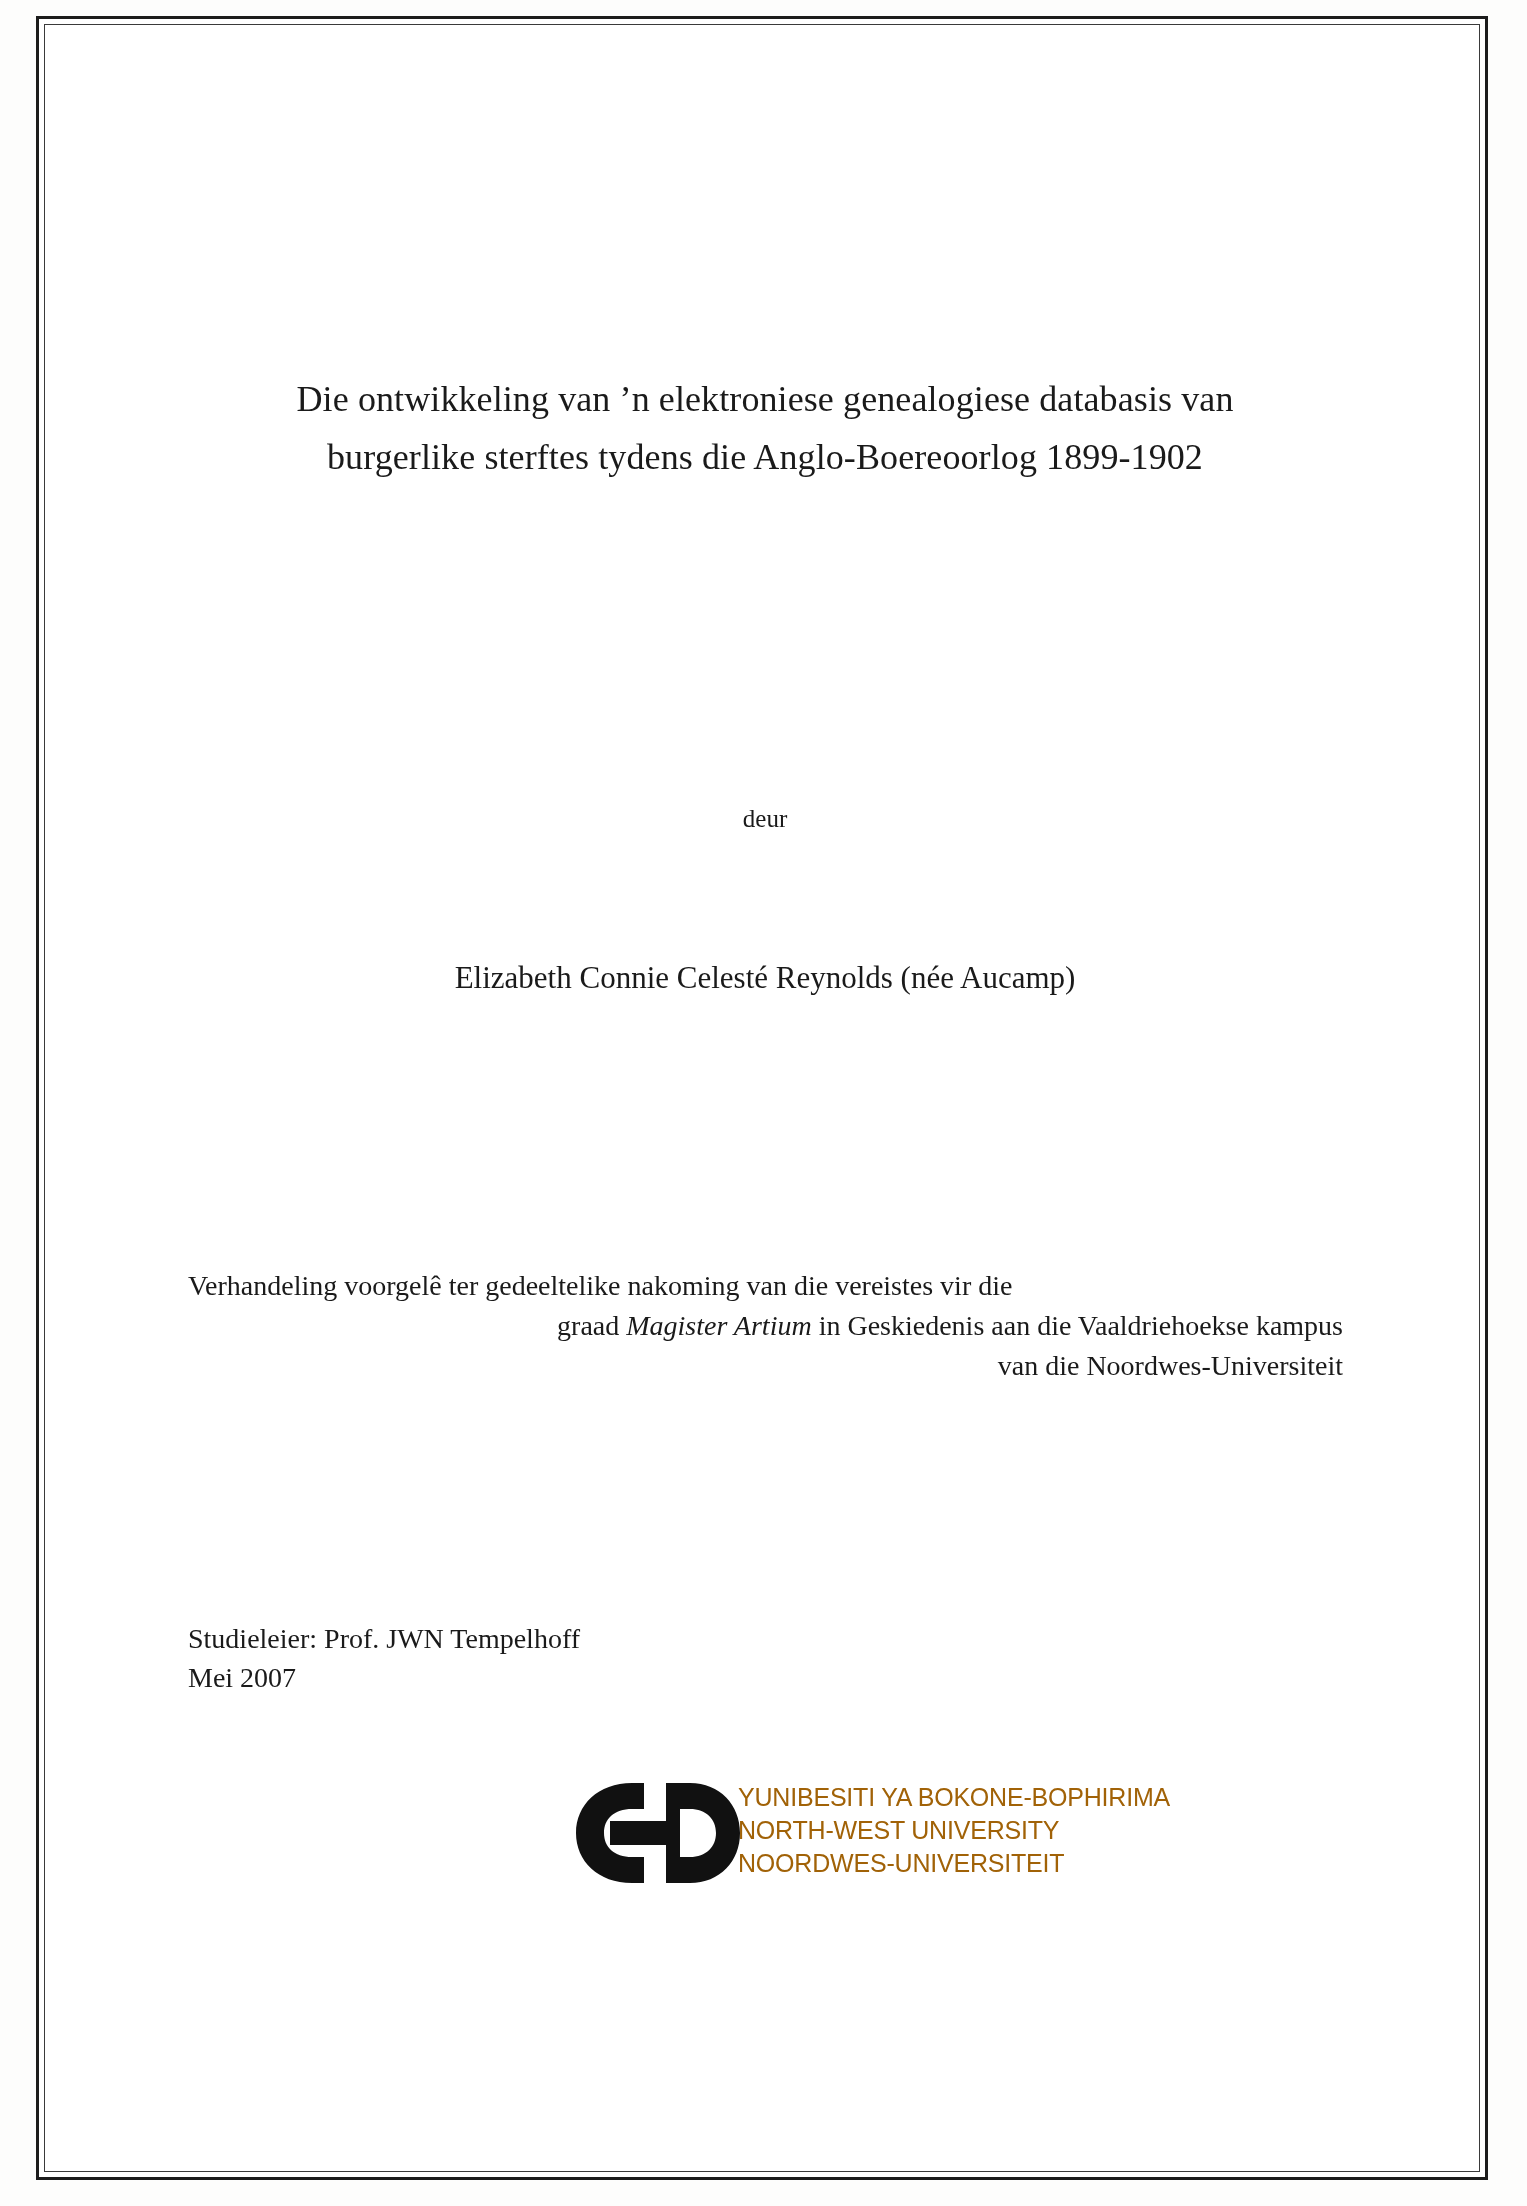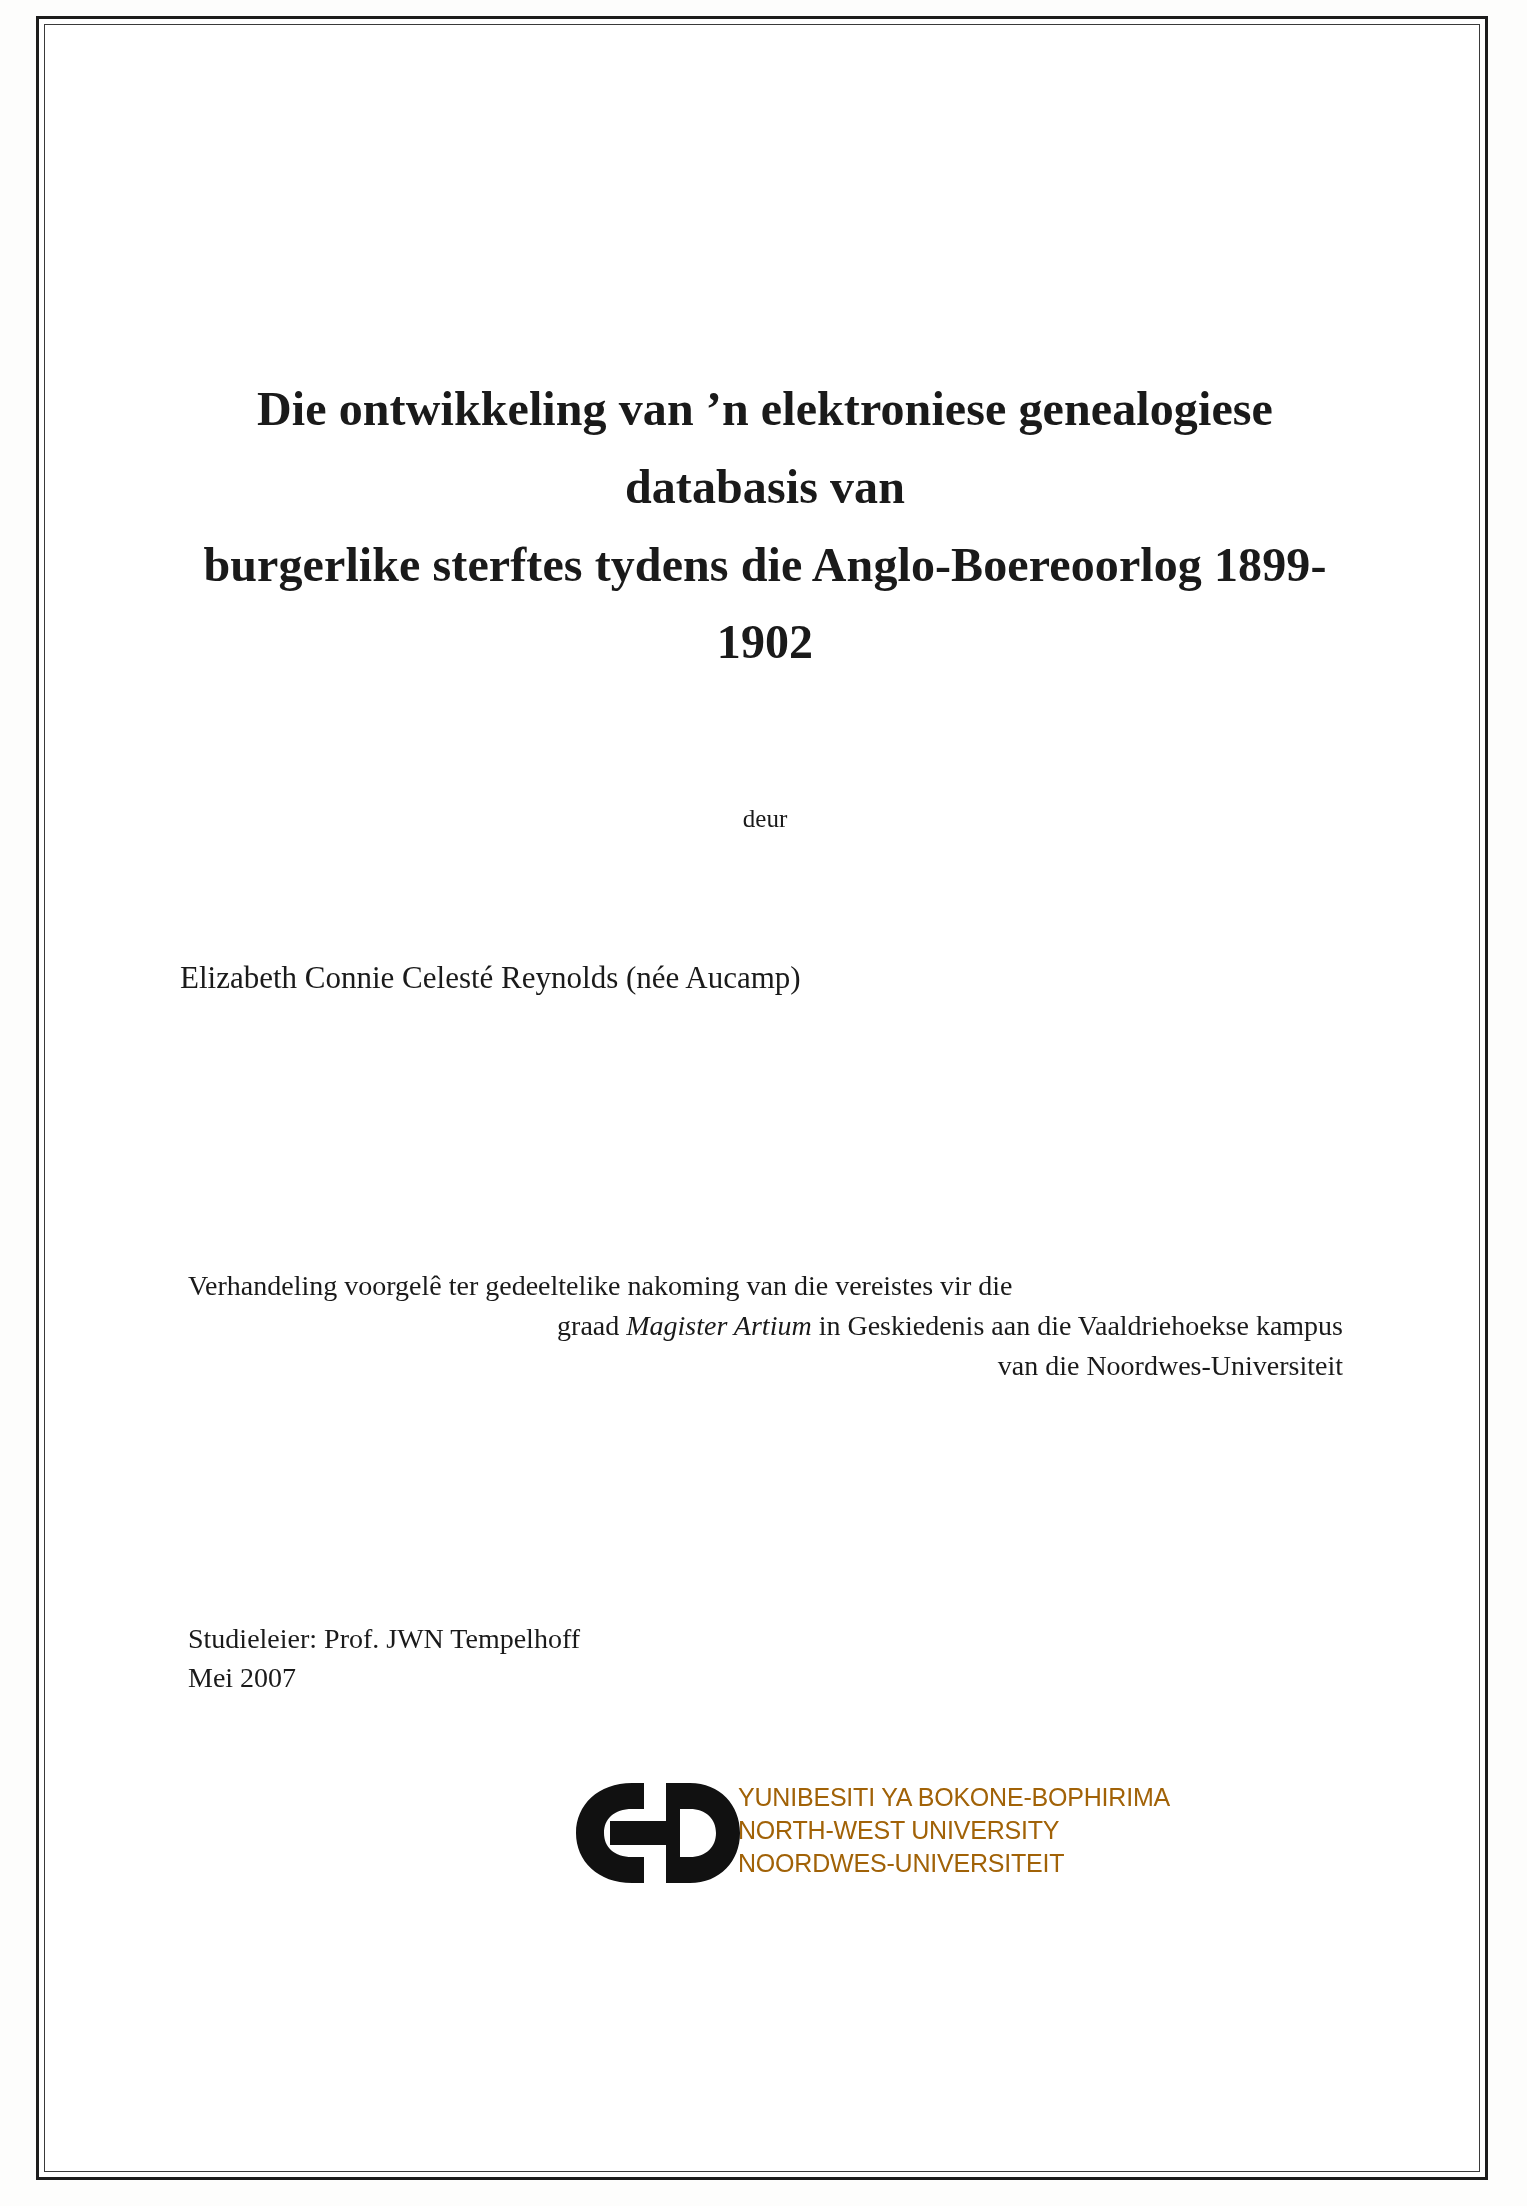--- a/index.html
+++ b/index.html
@@ -56,40 +56,40 @@
   }
 
   .title-block {
     position: absolute;
     left: 30px;
     top: 370px;
     width: 1170px;
     text-align: center;
   }
   .title-line {
-    font-size: 48px;
+    font-size: 36px;
     line-height: 1.62;
     letter-spacing: 0.1px;
-    font-weight: bold;
   }
 
   .deur {
     position: absolute;
     left: 30px;
     top: 805px;
     width: 1170px;
     text-align: center;
     font-size: 25px;
   }
 
   .author {
     position: absolute;
     left: 30px;
     top: 960px;
     width: 1170px;
+    text-align: center;
     font-size: 31px;
   }
 
   .statement {
     position: absolute;
     left: 38px;
     top: 1218px;
     width: 1155px;
     font-size: 28px;
     line-height: 1.42;

